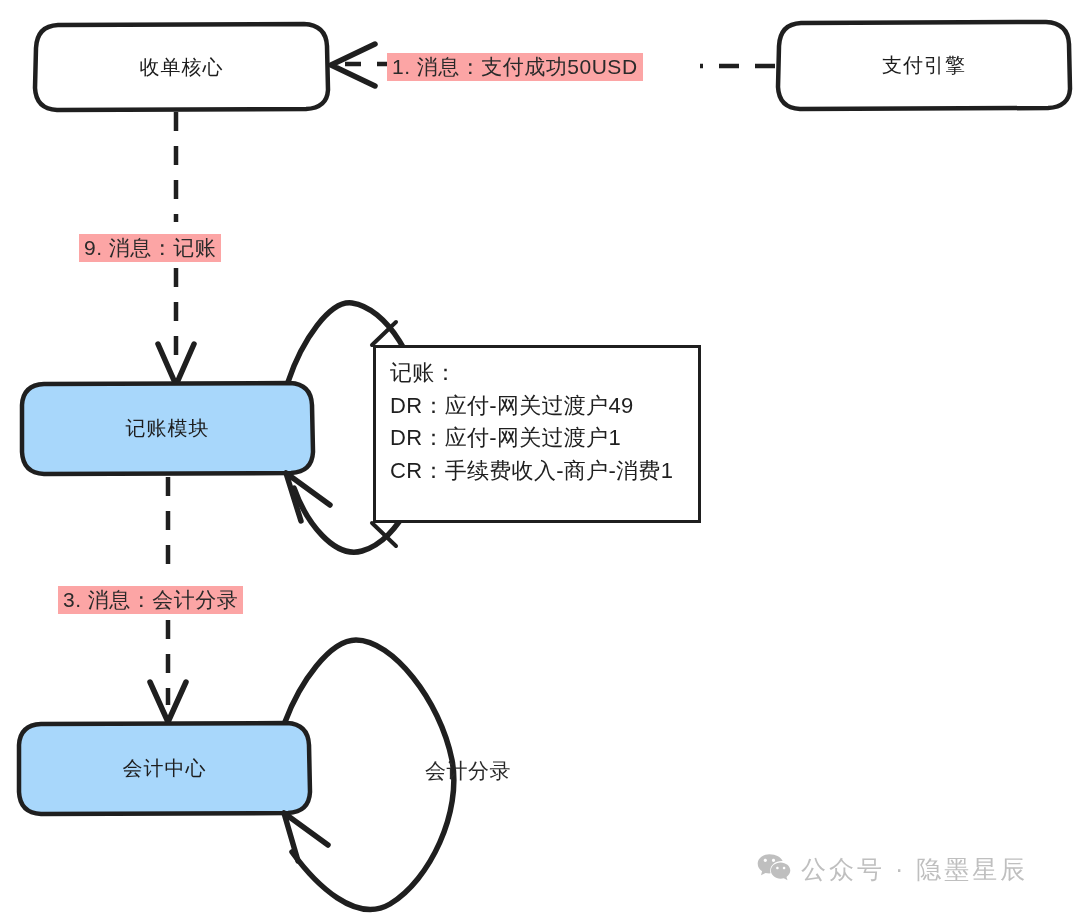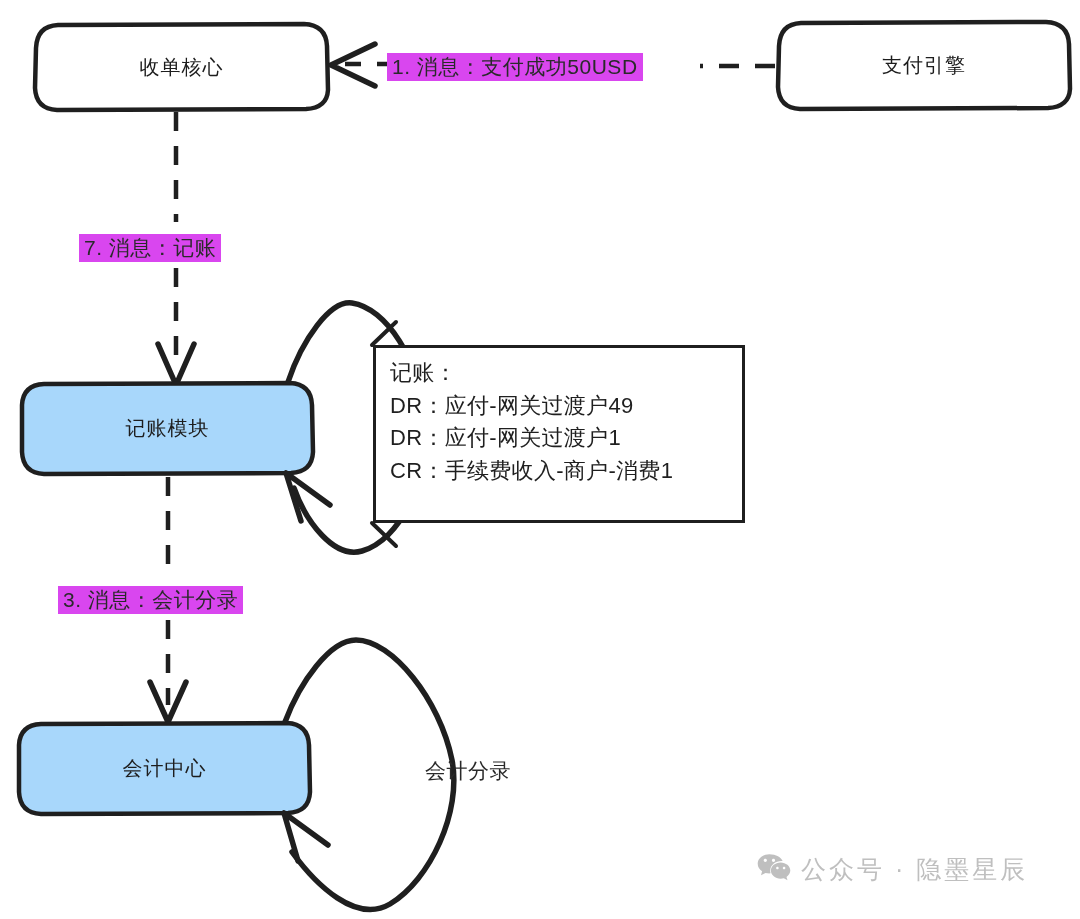--- a/index.html
+++ b/index.html
@@ -40,28 +40,28 @@
     color: #1d1d1d;
     pointer-events: none;
     white-space: nowrap;
   }
   .edge-label {
     position: absolute;
     font-size: 21px;
     color: #2a2a2a;
     white-space: nowrap;
     letter-spacing: 0.5px;
-    background: #d946ef;
+    background: #fca5a5;
     padding: 0 5px;
   }
   .note-box {
     position: absolute;
     left: 373px;
     top: 345px;
-    width: 372px;
+    width: 328px;
     height: 178px;
     box-sizing: border-box;
     background: #ffffff;
     border: 3px solid #1f1f1f;
   }
   .note-lines {
     position: absolute;
     left: 14px;
     top: 9px;
     right: 6px;
@@ -151,21 +151,21 @@
   <div class="node-label" style="left:35px; top:24px; width:293px; height:86px;">收单核心</div>
 
   <div class="node-label" style="left:778px; top:22px; width:292px; height:87px;">支付引擎</div>
 
   <div class="node-label" style="left:19px; top:723px; width:291px; height:91px;">会计中心</div>
 
   <div class="node-label" style="left:22px; top:383px; width:291px; height:91px;">记账模块</div>
 
   <div class="edge-label" style="left:387px; top:53px;">1. 消息：支付成功50USD</div>
 
-  <div class="edge-label" style="left:79px; top:234px;">7. 消息：记账</div>
+  <div class="edge-label" style="left:79px; top:234px;">9. 消息：记账</div>
 
   <div class="edge-label" style="left:58px; top:586px;">3. 消息：会计分录</div>
 
   <div class="edge-label" style="left:420px; top:757px; background:transparent;">会计分录</div>
 
   <div class="note-box">
     <div class="note-lines">
       <div class="note-line">记账：</div>
       <div class="note-line">DR：应付-网关过渡户49</div>
       <div class="note-line">DR：应付-网关过渡户1</div>

